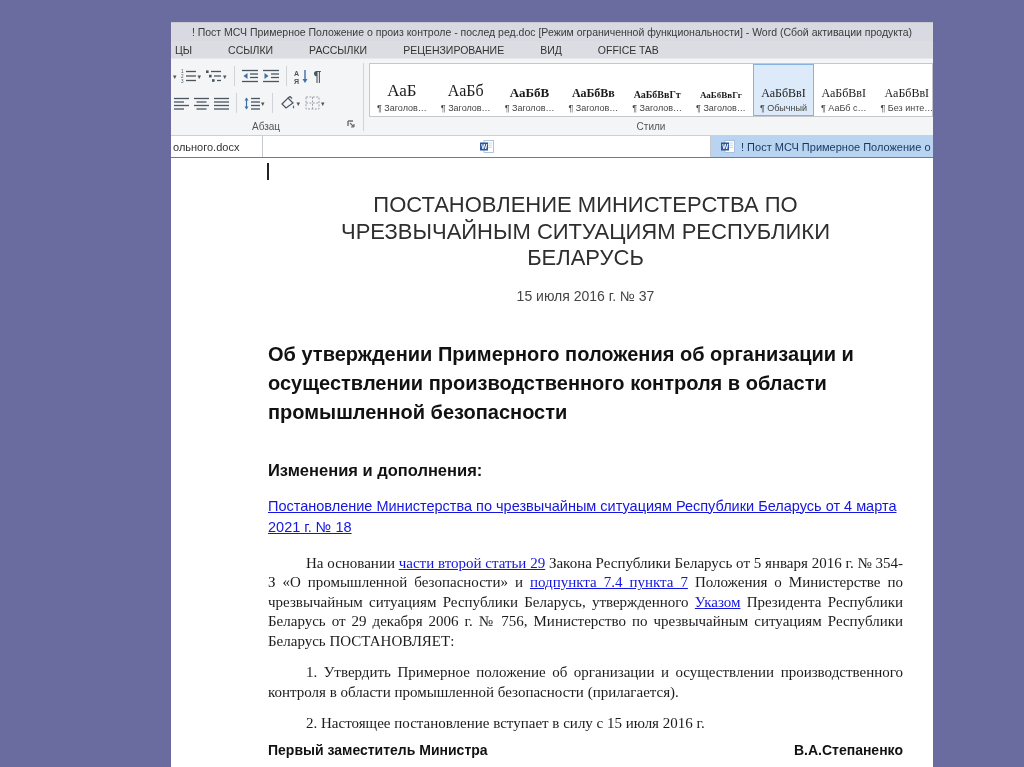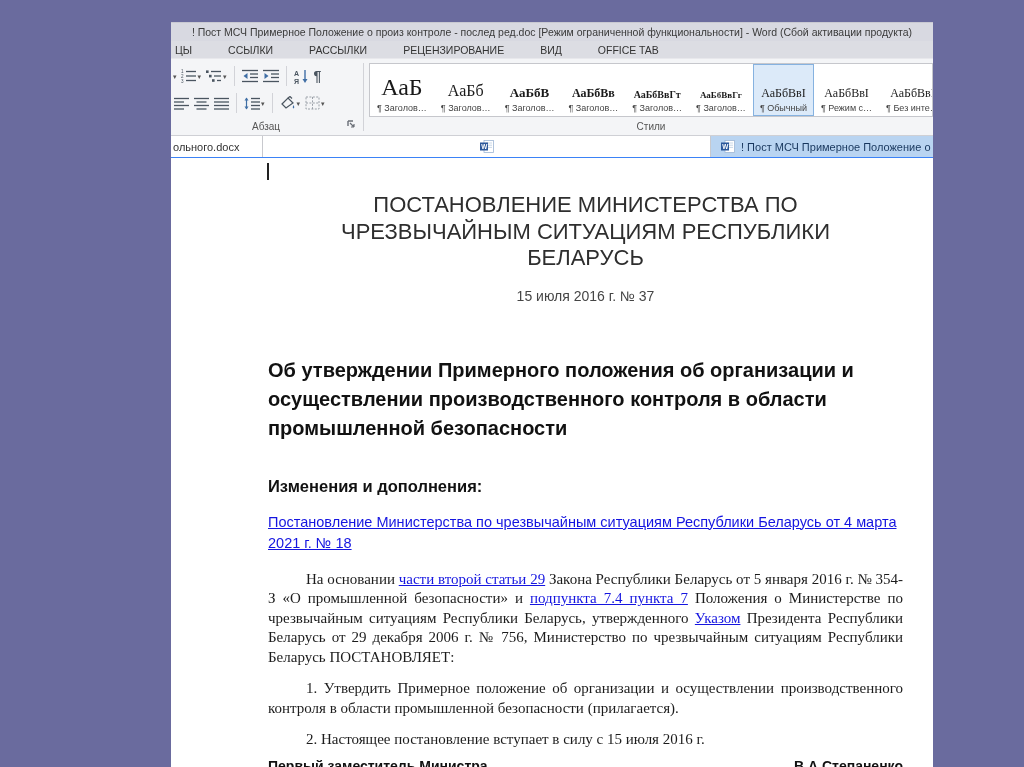--- a/index.html
+++ b/index.html
@@ -54,21 +54,21 @@
   .gallery {
     position:absolute; left:0; top:4px; right:0; height:54px;
     background:#fff; border:1px solid #c6c7cc; display:flex; overflow:hidden;
   }
   .gitem {
     flex:0 0 auto; display:flex; flex-direction:column; justify-content:flex-end;
     align-items:center; padding:3px 6px 2px 6px; border:1px solid transparent;
   }
   .gitem.selected { border:1px solid #86B2E0; background:#DCEAF9; }
   .gprev { font-family:"Liberation Serif", serif; color:#1a1a1a; line-height:1.05; white-space:nowrap; }
-  .g1 .gprev { font-size:24px;margin-top:24px; }
+  .g1 .gprev { font-size:17px;margin-top:24px; }
   .g2 .gprev { font-size:16px; }
   .g3 .gprev { font-size:13px; font-weight:bold; }
   .g4 .gprev { font-size:12px; font-weight:bold; }
   .g5 .gprev { font-size:10px; font-weight:bold; }
   .g6 .gprev { font-size:9px; font-weight:bold; }
   .g7 .gprev, .g8 .gprev, .g9 .gprev { font-size:12px; }
   .glabel { font-size:9px; color:#444; margin-top:3px; white-space:nowrap; }
   .styles-label {
     position:absolute; bottom:3px; left:0; right:0; text-align:center;
     font-size:10px; color:#555;
@@ -92,21 +92,21 @@
   
   .docarea { flex:1 1 auto; background:#fff; position:relative; overflow:hidden; }
   .caret { position:absolute; left:96px; top:5px; width:1.5px; height:17px; background:#222; }
   .content { padding:34px 30px 0 97px; }
 
   .doc-title {
     font-size:22px; line-height:26.5px; color:#2e2e2e; text-align:center;
     max-width:500px; margin:0 auto;
   }
   .doc-date { font-size:14px; color:#454545; text-align:center; margin-top:16px; }
-  .doc-subject { font-size:20px; line-height:29px; font-weight:bold; color:#111; margin-top:52px; max-width:600px; }
+  .doc-subject { font-size:20px; line-height:29px; font-weight:bold; color:#111; margin-top:36px; max-width:600px; }
   .doc-changes { font-size:16.5px; font-weight:bold; color:#111; margin-top:34px; }
   .doc-link-block { margin-top:16px; font-size:14.5px; line-height:21px; }
   a.link, span.link { color:#1515E0; text-decoration:underline; cursor:pointer; }
   .doc-para {
     font-family:"Liberation Serif", serif; font-size:15px; line-height:19.5px;
     color:#1c1c1c; text-align:justify; margin-top:16px; text-indent:38px;
   }
   .doc-item { margin-top:12px; }
   .signature {
     display:flex; justify-content:space-between; align-items:baseline;
@@ -306,21 +306,21 @@
           <div class="gitem g6">
             <span class="gprev">АаБбВвГг</span>
             <span class="glabel">¶ Заголов…</span>
           </div>
           <div class="gitem g7 selected">
             <span class="gprev">АаБбВвІ</span>
             <span class="glabel">¶ Обычный</span>
           </div>
           <div class="gitem g8">
             <span class="gprev">АаБбВвІ</span>
-            <span class="glabel">¶ Режим с…</span>
+            <span class="glabel">¶ АаБб с…</span>
           </div>
           <div class="gitem g9">
             <span class="gprev">АаБбВвІ</span>
             <span class="glabel">¶ Без инте…</span>
           </div>
 
         </div>
         <div class="styles-label">Стили</div>
       </div>
     </div>

